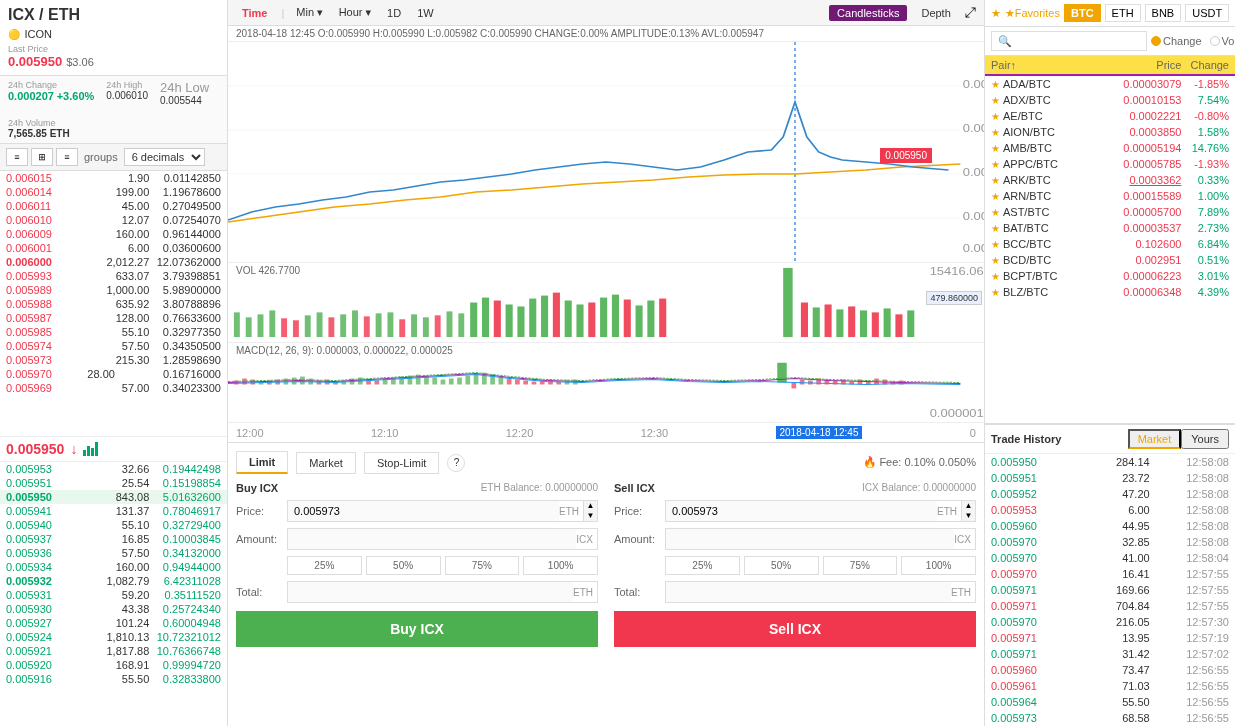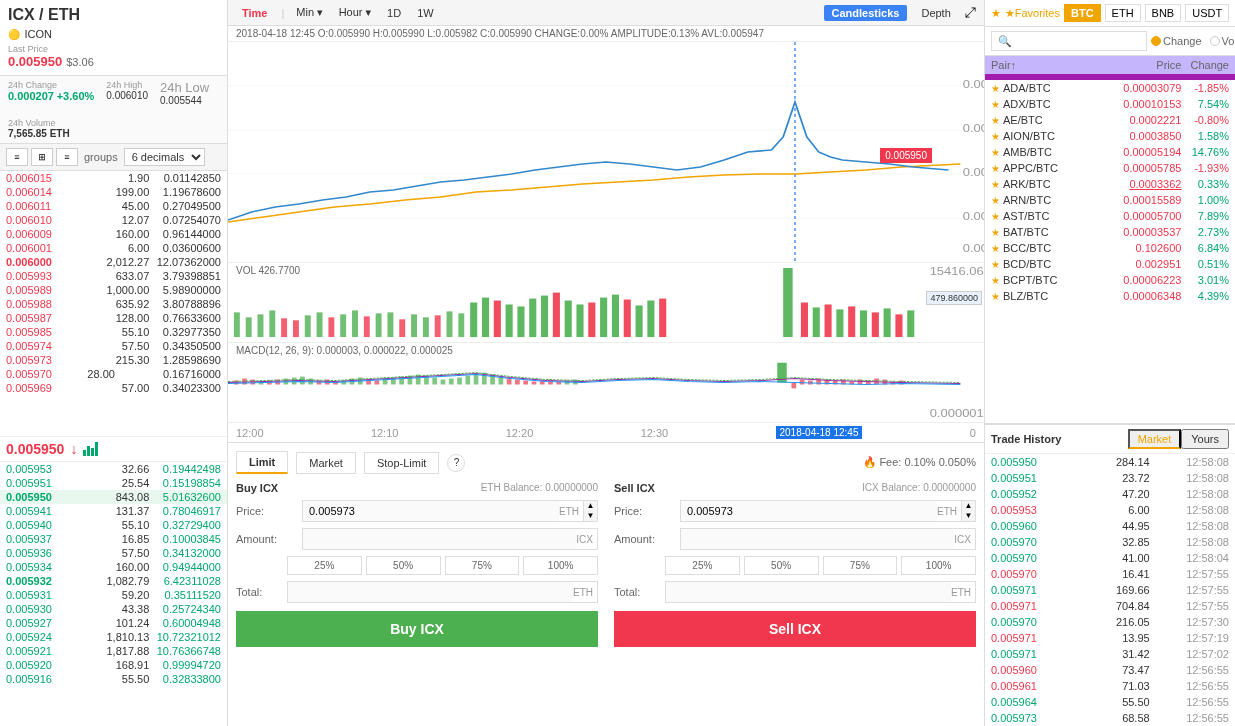--- a/index.html
+++ b/index.html
@@ -24,21 +24,21 @@
     .volume-bar-icon { display: flex; gap: 1px; align-items: flex-end; }
     .vol-bar { width: 3px; background: #00a86b; }
     .buy-section { flex: 1; overflow: hidden; }
 
     
     .middle-panel { flex: 1; display: flex; flex-direction: column; border-right: 1px solid #ddd; }
     .chart-toolbar { background: #f5f5f5; border-bottom: 1px solid #ddd; padding: 4px 8px; display: flex; align-items: center; gap: 8px; }
     .time-btn { padding: 2px 6px; border: none; background: none; cursor: pointer; color: #f0374d; font-weight: bold; }
     .toolbar-sep { color: #ccc; }
     .interval-btn { padding: 2px 4px; border: none; background: none; cursor: pointer; color: #333; }
-    .candlestick-btn { background: #3b82f6; color: #fff; border: none; padding: 2px 8px; cursor: pointer; font-weight: bold; border-radius: 2px; }
+    .candlestick-btn { background: #701a75; color: #fff; border: none; padding: 2px 8px; cursor: pointer; font-weight: normal; border-radius: 2px; }
     .depth-btn { background: none; border: none; cursor: pointer; color: #333; padding: 2px 6px; }
     .expand-btn { background: none; border: none; cursor: pointer; font-size: 14px; }
     .chart-info-bar { background: #fff; padding: 2px 8px; font-size: 10px; color: #666; border-bottom: 1px solid #eee; }
     .chart-area { height: 220px; background: #fff; position: relative; overflow: hidden; }
     .chart-svg { width: 100%; height: 100%; }
     .volume-area { height: 80px; background: #fff; position: relative; border-top: 1px solid #eee; }
     .vol-svg { width: 100%; height: 100%; }
     .vol-info { position: absolute; left: 8px; top: 2px; color: #666; font-size: 10px; }
     .macd-area { height: 80px; background: #fff; position: relative; border-top: 1px solid #eee; }
     .macd-svg { width: 100%; height: 100%; }
@@ -48,21 +48,21 @@
 
     
     .trading-form { background: #fff; border-top: 1px solid #ddd; padding: 8px; }
     .form-tabs { display: flex; gap: 8px; margin-bottom: 8px; align-items: center; }
     .form-tab { padding: 4px 12px; border: 1px solid #ddd; background: #fff; cursor: pointer; color: #333; }
     .form-tab.active { background: #fff; font-weight: bold; color: #333; border-bottom: 2px solid #f0a500; }
     .fee-info { margin-left: auto; color: #666; font-size: 10px; }
     .fire-icon { color: #f90; }
     .form-cols { display: grid; grid-template-columns: 1fr 1fr; gap: 16px; }
     .form-col { }
-    .form-row { display: flex; align-items: center; margin-bottom: 6px; gap: 21px; }
+    .form-row { display: flex; align-items: center; margin-bottom: 6px; gap: 6px; }
     .form-label { width: 45px; color: #666; }
     .form-input-wrap { flex: 1; position: relative; border: 1px solid #ddd; display: flex; align-items: center; }
     .form-input { flex: 1; border: none; outline: none; padding: 4px 6px; font-size: 11px; background: #fafafa; }
     .form-unit { color: #999; padding-right: 4px; font-size: 10px; }
     .form-stepper { display: flex; flex-direction: column; }
     .step-btn { width: 14px; height: 10px; border: none; background: #f5f5f5; cursor: pointer; font-size: 8px; line-height: 1; border-left: 1px solid #ddd; }
     .pct-btns { display: flex; gap: 4px; margin-bottom: 6px; margin-left: 51px; }
     .pct-btn { flex: 1; padding: 3px 0; border: 1px solid #ddd; background: #fff; cursor: pointer; text-align: center; color: #666; font-size: 10px; }
     .total-row { display: flex; align-items: center; gap: 6px; margin-bottom: 8px; }
     .action-btn { width: 100%; padding: 10px; border: none; cursor: pointer; font-size: 14px; font-weight: bold; color: #fff; }
@@ -72,21 +72,21 @@
     
     .right-panel { width: 250px; display: flex; flex-direction: column; }
     .favorites-bar { display: flex; align-items: center; padding: 4px 6px; border-bottom: 1px solid #ddd; gap: 4px; }
     .fav-star { color: #f0a500; }
     .currency-tab { padding: 2px 6px; border: 1px solid #ddd; background: #fff; cursor: pointer; font-size: 11px; }
     .currency-tab.active { background: #f0a500; color: #fff; border-color: #f0a500; font-weight: bold; }
     .search-bar { padding: 4px 6px; border-bottom: 1px solid #ddd; display: flex; align-items: center; gap: 4px; }
     .search-input { flex: 1; border: 1px solid #ddd; padding: 3px 6px; outline: none; }
     .view-toggle { display: flex; gap: 8px; padding-right: 4px; }
     .view-opt { color: #666; font-size: 10px; display: flex; align-items: center; gap: 2px; cursor: pointer; }
-    .market-list-header { display: grid; grid-template-columns: 2fr 1.2fr 0.8fr; padding: 3px 6px; background: #c4b5fd; border-bottom: 6px solid #a21caf; color: #666; font-size: 10px; }
+    .market-list-header { display: grid; grid-template-columns: 2fr 1.2fr 0.8fr; padding: 3px 6px; background: #fde047; border-bottom: 2px solid #a21caf; color: #666; font-size: 10px; }
     .market-row { display: grid; grid-template-columns: 2fr 1.2fr 0.8fr; padding: 2px 6px; cursor: pointer; }
     .pair-col { display: flex; align-items: center; gap: 3px; color: #333; }
     .star { color: #f0a500; font-size: 10px; }
     .price-col { color: #f0374d; text-align: right; }
     .change-col { text-align: right; }
     .change-pos { color: #00a86b; }
     .change-neg { color: #f0374d; }
     .trade-history { border-top: 1px solid #ddd; }
     .trade-history-header { display: flex; align-items: center; padding: 4px 6px; border-bottom: 1px solid #eee; }
     .trade-history-title { font-weight: bold; color: #333; flex: 1; }

